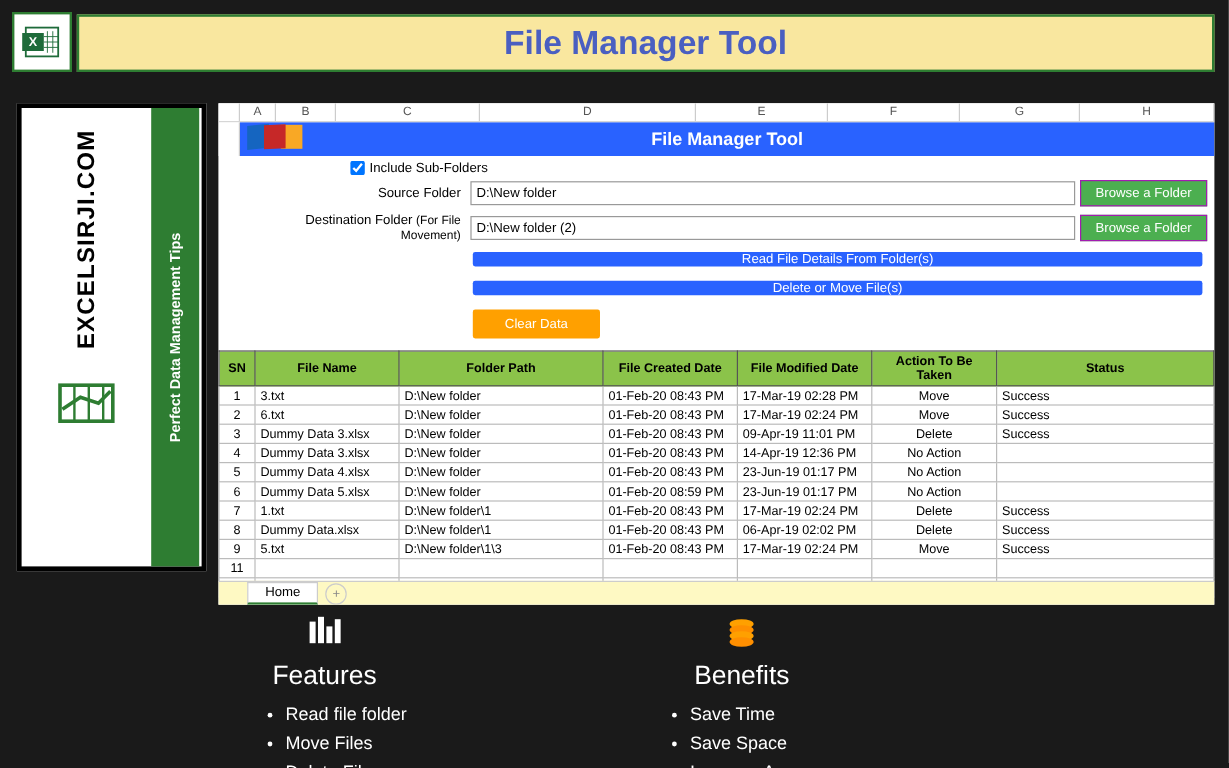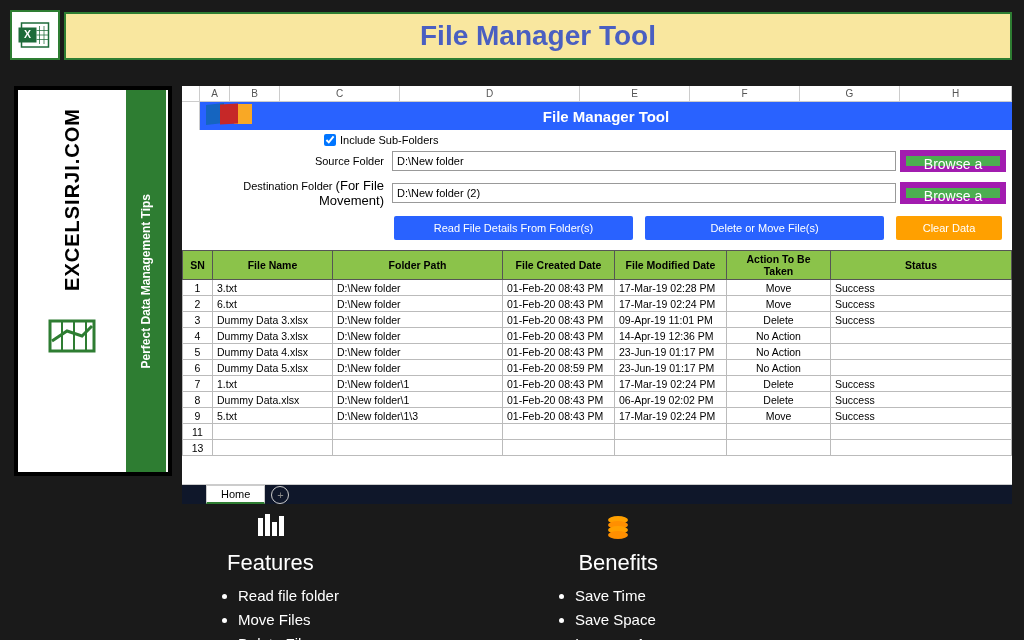--- a/index.html
+++ b/index.html
@@ -23,40 +23,40 @@
 .col-row div { border-right: 1px solid #ccc; text-align: center; font-size: 10px; color: #555; line-height: 16px; }
 .rownum { width: 18px; }
 
 .title-bar { display: flex; height: 28px; }
 .title-bar .rownum { background: #fff; border-right: 1px solid #ccc; }
 .title-inner { flex: 1; background: #2962ff; color: #fff; display: flex; align-items: center; justify-content: center; font-weight: bold; font-size: 15px; position: relative; }
 .folder-icons { position: absolute; left: 6px; top: 2px; display: flex; }
 .folder-icons span { width: 18px; height: 20px; display: inline-block; margin-right: -4px; }
 
 .form-area { padding: 4px 0 4px 22px; }
-.chk-row { margin-left: 120px; margin-bottom: 4px; font-size: 11px; display: flex; align-items: center; gap: 4px; }
+.chk-row { margin-left: 88px; margin-bottom: 4px; font-size: 11px; display: flex; align-items: center; gap: 4px; }
 .chk-row input { width: 12px; height: 12px; }
 .field-row { display: flex; align-items: center; margin-bottom: 6px; gap: 4px; }
 .field-label { width: 184px; text-align: right; font-size: 11px; padding-right: 4px; }
-.field-sub { font-size: 13px; }
+.field-sub { font-size: 10px; }
 .field-input { flex: 1; border: 1px solid #999; height: 20px; padding: 0 4px; font-size: 11px; background: #fff; }
-.browse-btn { width: 106px; height: 22px; background: #4caf50; color: #fff; border: 6px solid #a21caf; font-size: 14px; cursor: pointer; margin-right: 6px; }
-
-.action-row { display: flex; justify-content: flex-end; gap: 12px; padding: 2px 10px 6px 190px; }
+.browse-btn { width: 106px; height: 22px; background: #4caf50; color: #fff; border: 1px solid #a21caf; font-size: 11px; cursor: pointer; margin-right: 6px; }
+
+.action-row { display: flex; justify-content: flex-end; gap: 12px; padding: 2px 10px 6px 190px; flex-direction: column; }
 .act-btn { height: 24px; padding: 0 14px; border: none; color: #fff; font-size: 11px; cursor: pointer; border-radius: 2px; }
 .btn-blue { background: #2962ff; flex: 1; }
 .btn-amber { background: #ffa000; width: 106px; }
 
 .tbl { width: 100%; border-collapse: collapse; font-size: 10.5px; }
 .tbl th { background: #8BC34A; border: 1px solid #555; padding: 2px 4px; font-weight: bold; }
 .tbl td { border: 1px solid #bbb; padding: 1px 4px; height: 16px; }
 .tbl td.c { text-align: center; }
 .tbl td.sn { text-align: center; width: 28px; }
 
-.sheet-tabs { position: absolute; bottom: 0; left: 0; right: 0; height: 20px; background: #0f172a; border-top: 1px solid #ccc; display: flex; align-items: center; padding-left: 24px; font-size: 11px; }
+.sheet-tabs { position: absolute; bottom: 0; left: 0; right: 0; height: 20px; background: #fef9c3; border-top: 1px solid #ccc; display: flex; align-items: center; padding-left: 24px; font-size: 11px; }
 .sheet-tabs .tab { padding: 2px 14px; background: #fff; border: 1px solid #ccc; border-bottom: 2px solid #2e7d32; margin-right: 0; }
 .sheet-tabs .plus { width: 18px; height: 18px; border: 1px solid #ccc; border-radius: 50%; text-align: center; line-height: 16px; margin-left: 6px; color: #888; }
 
 .footer { position: absolute; left: 182px; right: 12px; bottom: 8px; top: 512px; display: flex; color: #fff; font-family: Arial; gap: 60px; padding-left: 20px; }
 .fcol h2 { font-size: 22px; display: flex; align-items: center; gap: 10px; margin-bottom: 8px; font-weight: normal; flex-direction: column; }
 .fcol ul { list-style: disc; padding-left: 36px; font-size: 15px; line-height: 1.6; }
 .ficon { width: 28px; height: 28px; display: inline-flex; }
 </style>
 </head>
 <body>

